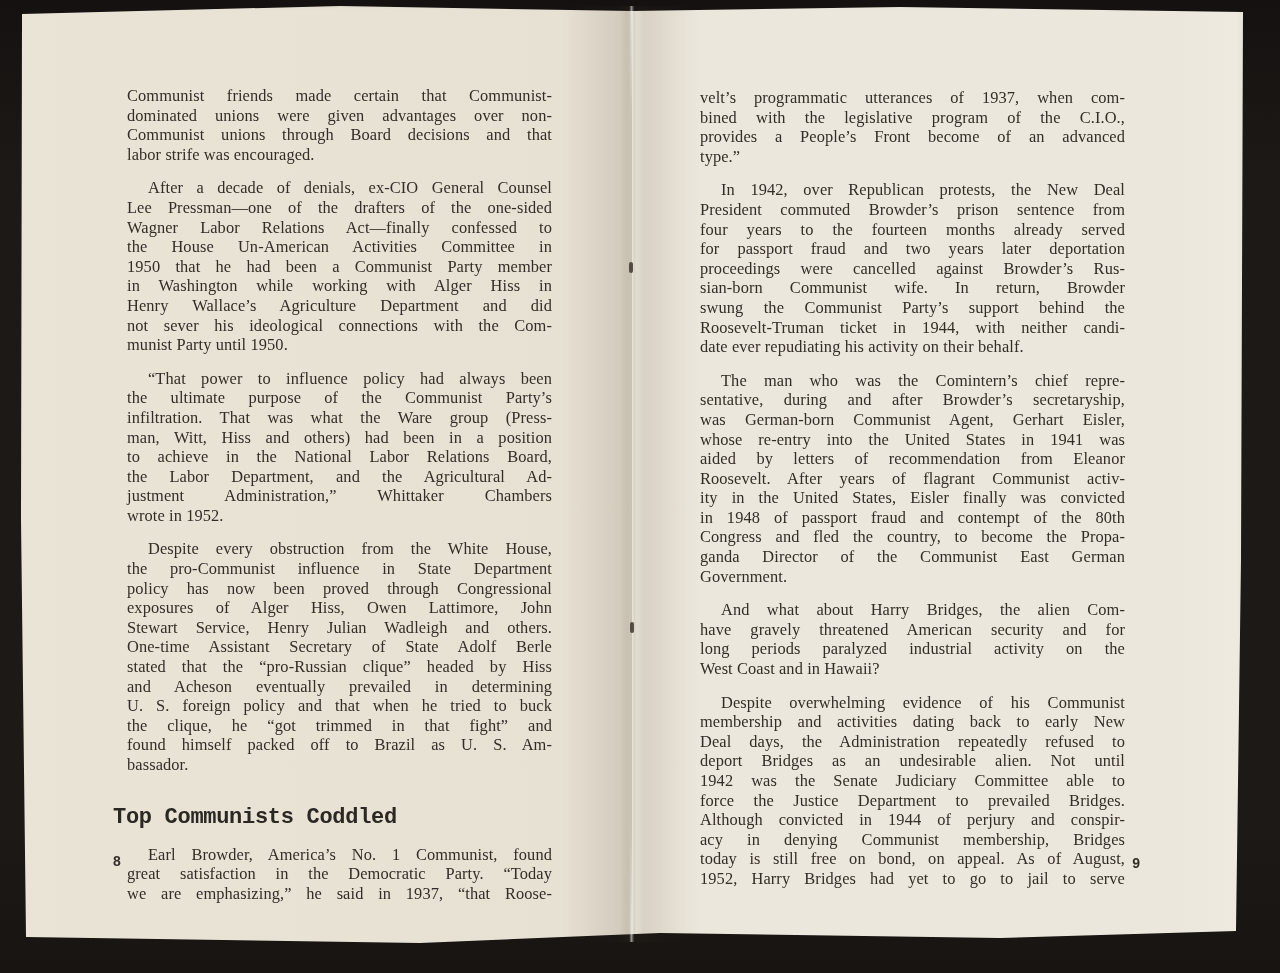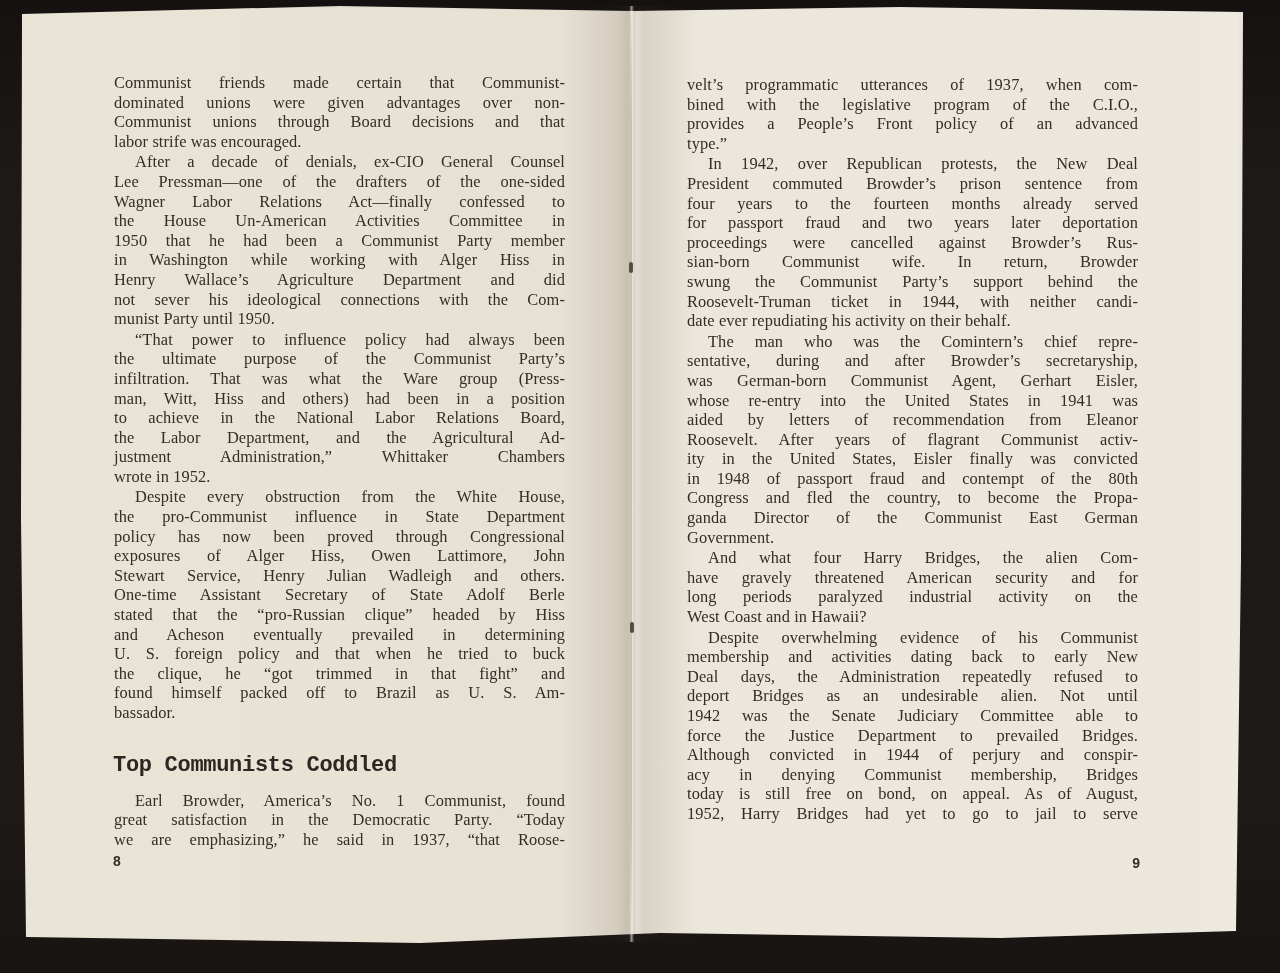--- a/index.html
+++ b/index.html
@@ -59,21 +59,21 @@
   }
   .page-col.left{left:113px;top:72px;width:453px;}
   .page-col.right{left:686px;top:74px;width:453px;}
   .line{
     text-align:justify;
     text-align-last:justify;
     white-space:normal;
   }
   .line.last{text-align-last:left;}
   .line.indent{text-indent:21px;}
-  .paragraph{margin:1px;}
+  .paragraph{margin:14px;}
   .section-heading{
     font-family:Liberation Mono, monospace;
     font-weight:bold;
     font-size:22px;
     letter-spacing:-.3px;
     color:var(--heading-ink);
     margin:30px 0 12px 0;
     line-height:26px;
   }
   .page-number{
@@ -143,21 +143,21 @@
         <div class="line indent">Earl Browder, America’s No. 1 Communist, found</div>
         <div class="line">great satisfaction in the Democratic Party. “Today</div>
         <div class="line">we are emphasizing,” he said in 1937, “that Roose-</div>
       </div>
     </div>
 
   <div class="page-col right">
       <div class="paragraph">
         <div class="line">velt’s programmatic utterances of 1937, when com-</div>
         <div class="line">bined with the legislative program of the C.I.O.,</div>
-        <div class="line">provides a People’s Front policy of an advanced</div>
+        <div class="line">provides a People’s Front become of an advanced</div>
         <div class="line last">type.”</div>
       </div>
       <div class="paragraph">
         <div class="line indent">In 1942, over Republican protests, the New Deal</div>
         <div class="line">President commuted Browder’s prison sentence from</div>
         <div class="line">four years to the fourteen months already served</div>
         <div class="line">for passport fraud and two years later deportation</div>
         <div class="line">proceedings were cancelled against Browder’s Rus-</div>
         <div class="line">sian-born Communist wife. In return, Browder</div>
         <div class="line">swung the Communist Party’s support behind the</div>
@@ -171,21 +171,21 @@
         <div class="line">whose re-entry into the United States in 1941 was</div>
         <div class="line">aided by letters of recommendation from Eleanor</div>
         <div class="line">Roosevelt. After years of flagrant Communist activ-</div>
         <div class="line">ity in the United States, Eisler finally was convicted</div>
         <div class="line">in 1948 of passport fraud and contempt of the 80th</div>
         <div class="line">Congress and fled the country, to become the Propa-</div>
         <div class="line">ganda Director of the Communist East German</div>
         <div class="line last">Government.</div>
       </div>
       <div class="paragraph">
-        <div class="line indent">And what four Harry Bridges, the alien Com-</div>
+        <div class="line indent">And what about Harry Bridges, the alien Com-</div>
         <div class="line">have gravely threatened American security and for</div>
         <div class="line">long periods paralyzed industrial activity on the</div>
         <div class="line last">West Coast and in Hawaii?</div>
       </div>
       <div class="paragraph">
         <div class="line indent">Despite overwhelming evidence of his Communist</div>
         <div class="line">membership and activities dating back to early New</div>
         <div class="line">Deal days, the Administration repeatedly refused to</div>
         <div class="line">deport Bridges as an undesirable alien. Not until</div>
         <div class="line">1942 was the Senate Judiciary Committee able to</div>

